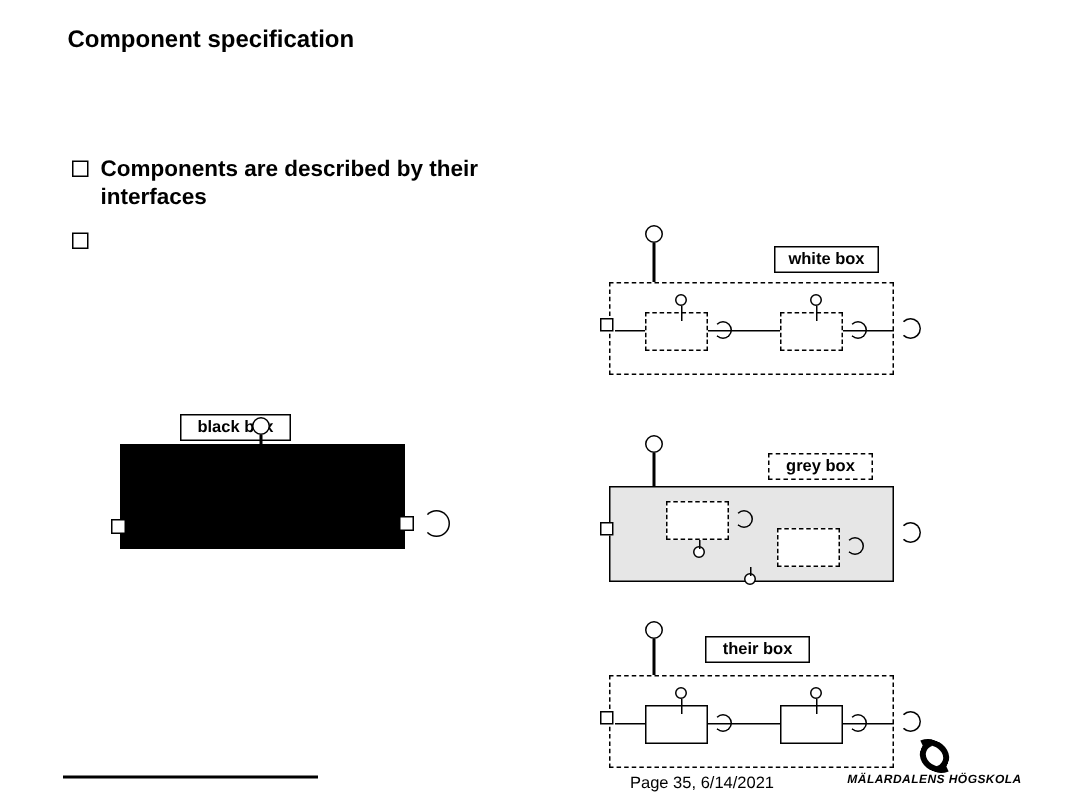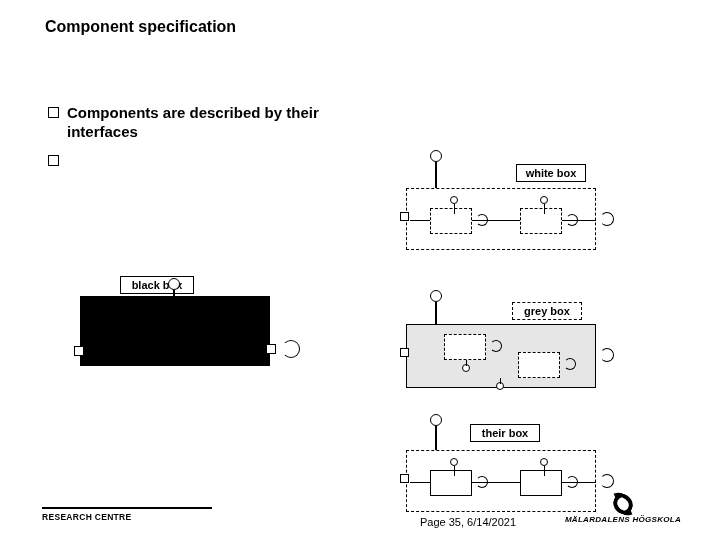--- a/index.html
+++ b/index.html
@@ -444,19 +444,18 @@
   <div class="glb-hc glb-hcOut"></div>
   <div class="glb-link glb-l0"></div>
   <div class="glb-link glb-l1"></div>
   <div class="glb-link glb-l2"></div>
 </div>
 
 <div class="footer-page">Page 35, 6/14/2021</div>
 
 <div class="logo-mrtc">
   <div class="line"></div>
-  <div class="small">RESEARCH CENTRE</div>
 </div>
 
 <div class="logo-mdh">
   <div class="swirl"></div>
   <div class="name">MÄLARDALENS HÖGSKOLA</div>
 </div>
 
 </body></html>

